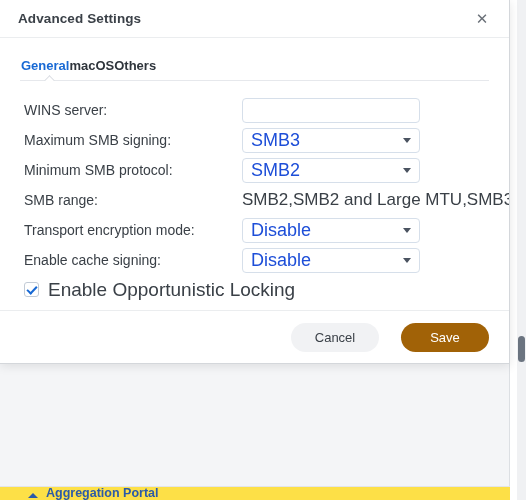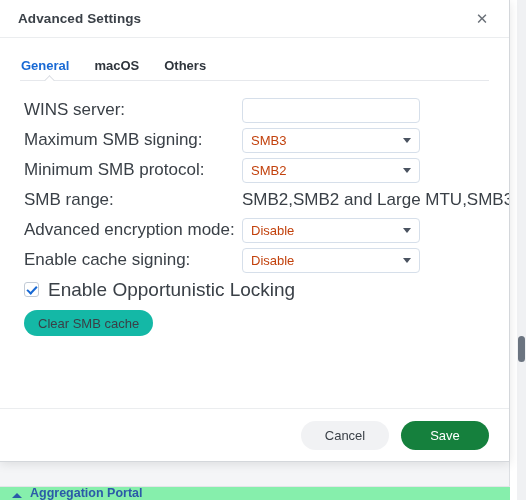--- a/index.html
+++ b/index.html
@@ -48,25 +48,25 @@
     height: 26px;
     border-radius: 4px;
     background: #6b7480;
   }
   #bg-bottom-row {
     position: absolute;
     left: 0;
     bottom: 0;
     width: 510px;
     height: 14px;
-    background: #86efac;
+    background: #fde047;
     border-top: 1px solid #e3e5e8;
     display: flex;
     align-items: flex-start;
-    padding-left: 12px;
+    padding-left: 28px;
     box-sizing: border-box;
   }
   #bg-bottom-row .caret-up {
     width: 0;
     height: 0;
     border-left: 5px solid transparent;
     border-right: 5px solid transparent;
     border-bottom: 5px solid #2b5aa8;
     margin-top: 6px;
     margin-right: 8px;
@@ -78,21 +78,21 @@
     line-height: 13px;
     white-space: nowrap;
   }
 
   
   #dialog {
     position: absolute;
     left: 0;
     top: 0;
     width: 510px;
-    height: 462px;
+    height: 364px;
     background: #ffffff;
     border: 1px solid #d4d7db;
     border-top: none;
     border-left: none;
     box-sizing: border-box;
     display: flex;
     flex-direction: column;
     box-shadow: 0 2px 10px rgba(0,0,0,0.10);
   }
 
@@ -129,21 +129,20 @@
   
   #tab-bar {
     flex: 0 0 auto;
     position: relative;
     padding: 14px 0 0 0;
   }
   #tab-list {
     display: flex;
     align-items: flex-end;
     padding-left: 21px;
-    gap: 25px;
     height: 24px;
   }
   .tab {
     font-size: 13px;
     font-weight: bold;
     color: #2f353c;
     cursor: pointer;
     padding-bottom: 3px;
     white-space: nowrap;
   }
@@ -187,21 +186,21 @@
 
   .form-row {
     display: flex;
     align-items: center;
     min-height: 30px;
     margin-bottom: 0px;
   }
   .form-label {
     width: 218px;
     flex: 0 0 218px;
-    font-size: 17px;
+    font-size: 14px;
     color: #3a4047;
     white-space: nowrap;
   }
   .form-value-static {
     font-size: 17px;
     color: #3a4047;
     white-space: nowrap;
   }
 
   .text-input {
@@ -225,22 +224,22 @@
     border: 1px solid #d6dfea;
     border-radius: 4px;
     background: #ffffff;
     display: flex;
     align-items: center;
     padding: 0 8px;
     cursor: pointer;
     position: relative;
   }
   .select-value {
-    font-size: 13px;
-    color: #c2410c;
+    font-size: 18px;
+    color: #1d4ed8;
     white-space: nowrap;
   }
   .select-arrow {
     margin-left: auto;
     width: 0;
     height: 0;
     border-left: 4.5px solid transparent;
     border-right: 4.5px solid transparent;
     border-top: 5px solid #4a5360;
   }
@@ -303,40 +302,40 @@
   }
 
   
   #dialog-footer {
     flex: 0 0 53px;
     border-top: 1px solid #ebedef;
     display: flex;
     align-items: center;
     justify-content: flex-end;
     padding-right: 20px;
-    gap: 12px;
+    gap: 22px;
     box-sizing: border-box;
   }
   .footer-button {
     height: 29px;
     min-width: 88px;
     padding: 0 20px;
     border-radius: 15px;
     border: none;
     font-family: "Liberation Sans", sans-serif;
     font-size: 13px;
     cursor: pointer;
     white-space: nowrap;
   }
   #cancel-button {
     background: #f1f2f4;
     color: #3a4047;
   }
   #save-button {
-    background: #15803d;
+    background: #a16207;
     color: #ffffff;
   }
 </style>
 </head>
 <body>
 
 <div id="backdrop">
 
   <div id="bg-right-strip"></div>
   <div id="bg-scroll-track">
@@ -394,21 +393,21 @@
     </div>
 
     
     <div class="form-row">
       <span class="form-label">SMB range:</span>
       <span class="form-value-static">SMB2,SMB2 and Large MTU,SMB3</span>
     </div>
 
     
     <div class="form-row">
-      <span class="form-label">Advanced encryption mode:</span>
+      <span class="form-label">Transport encryption mode:</span>
       <div class="select-box">
         <span class="select-value">Disable</span>
         <span class="select-arrow"></span>
       </div>
     </div>
 
     
     <div class="form-row">
       <span class="form-label">Enable cache signing:</span>
       <div class="select-box">

